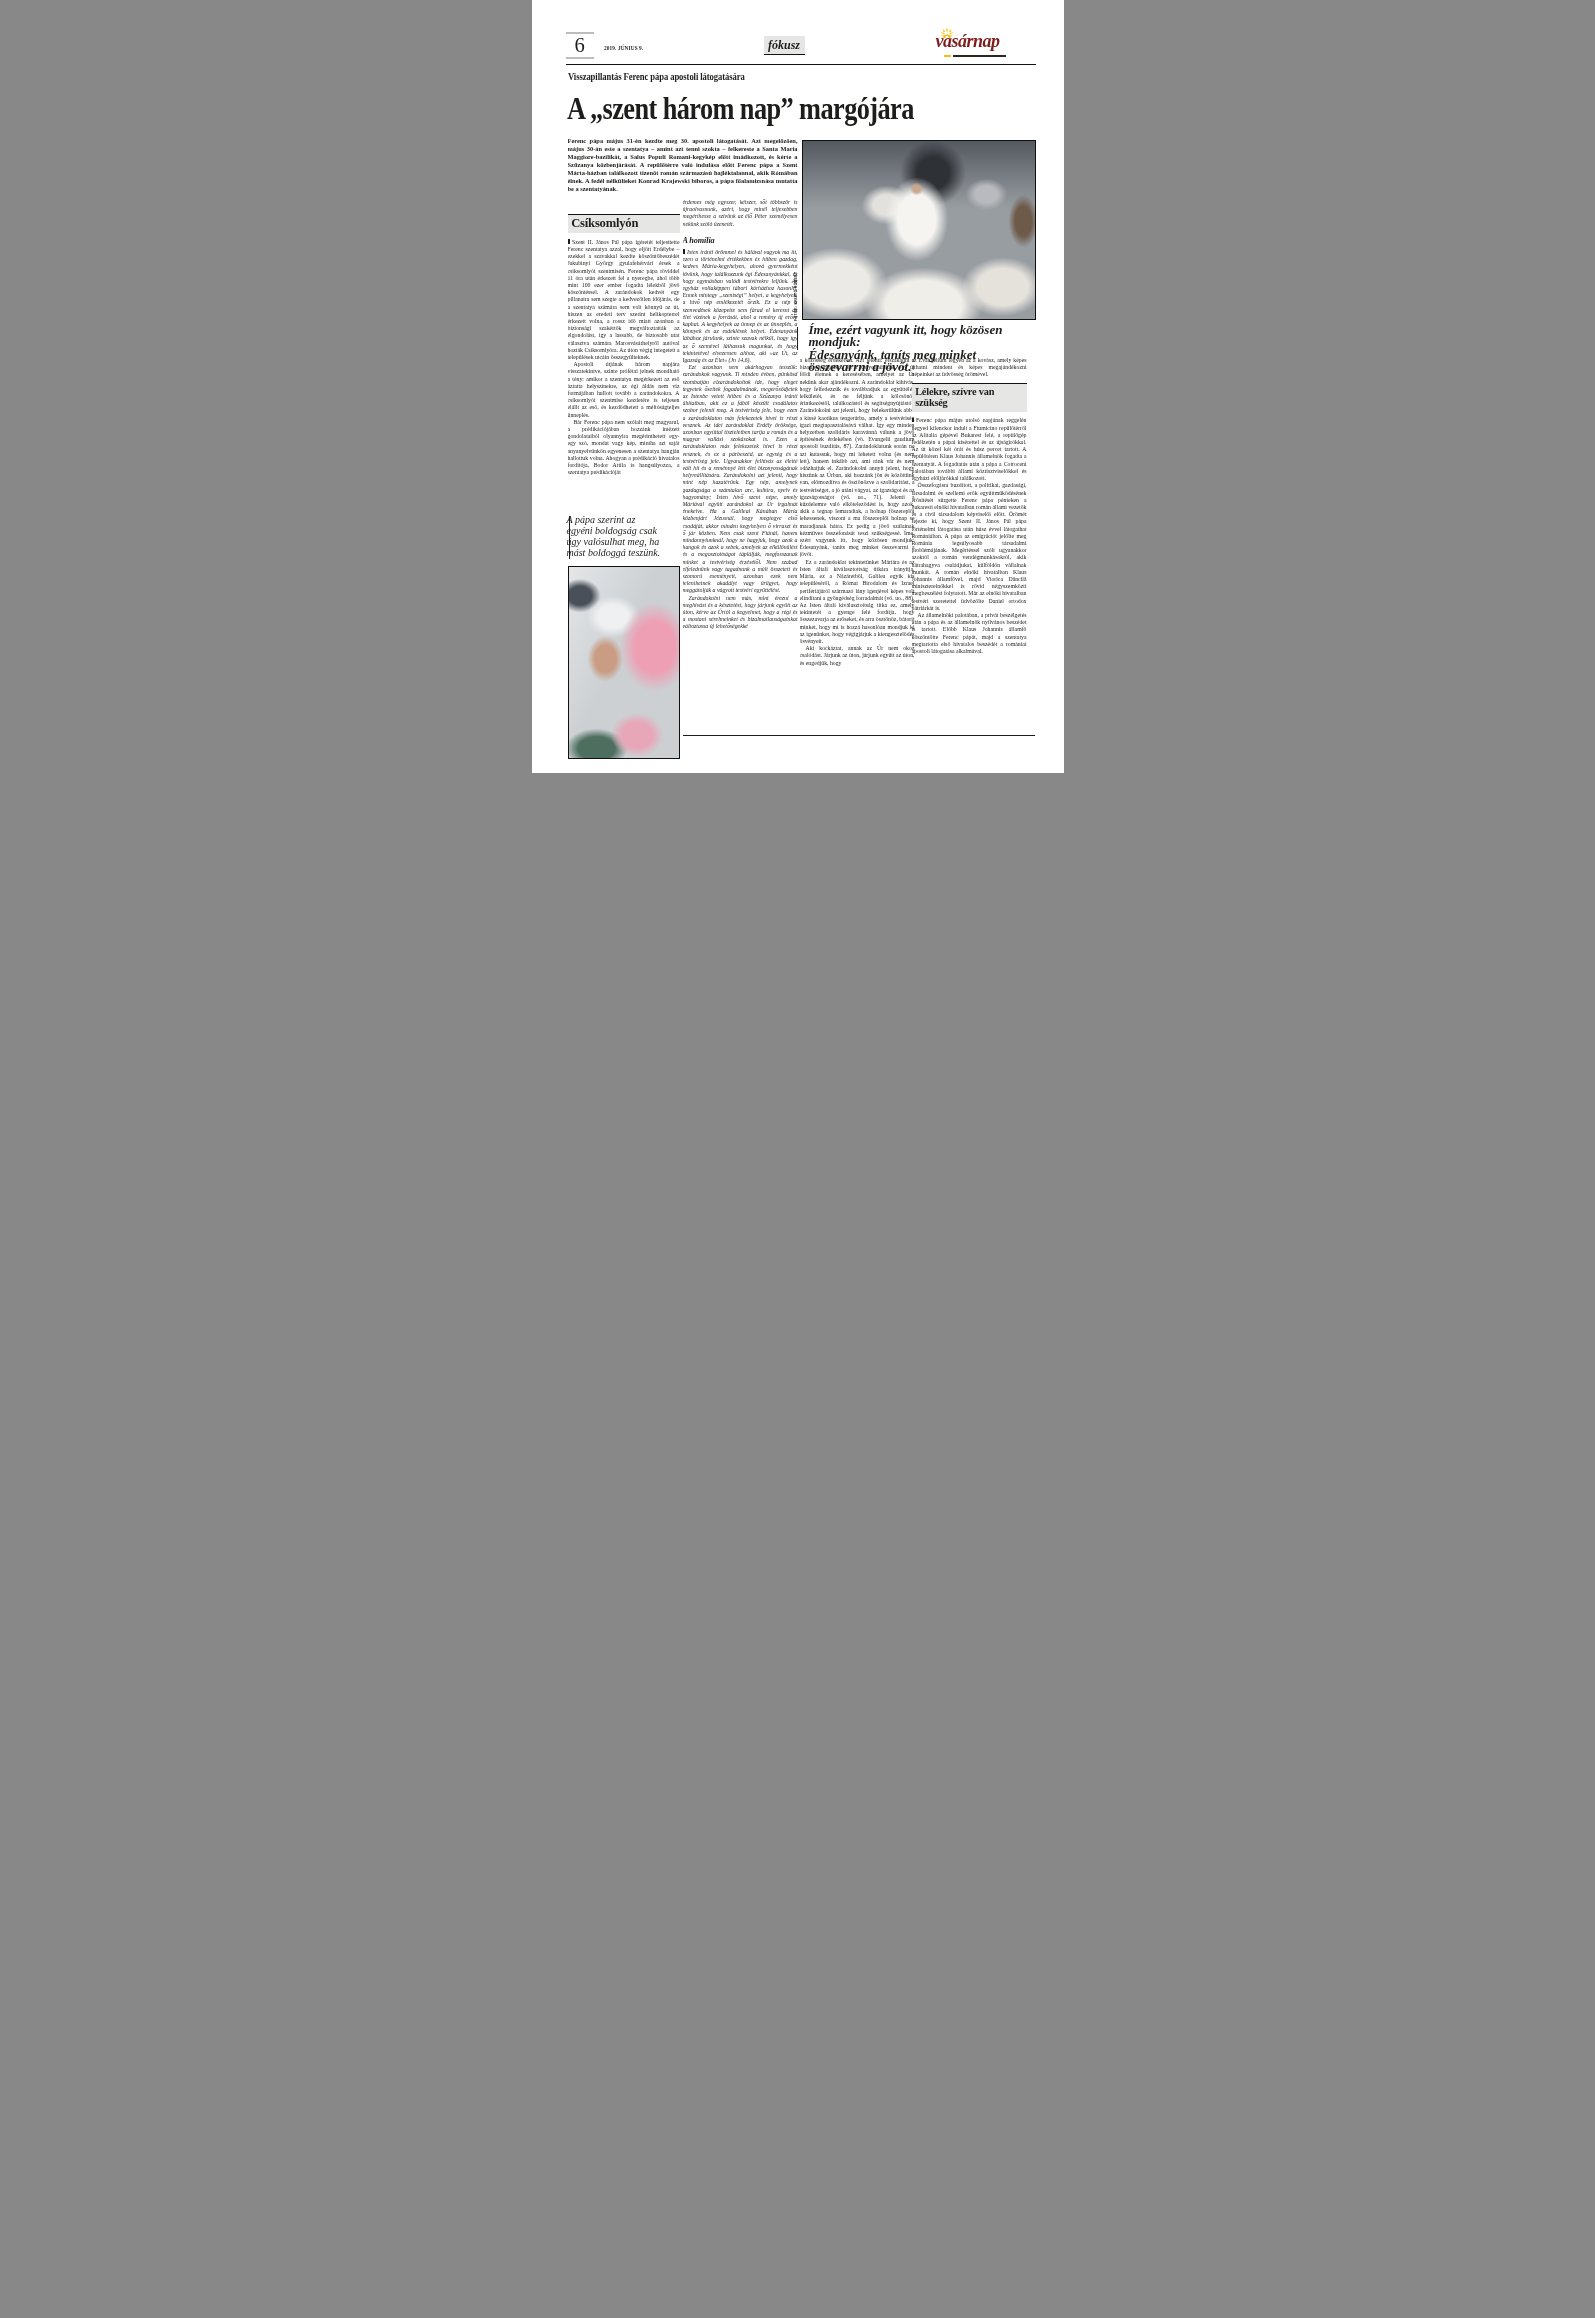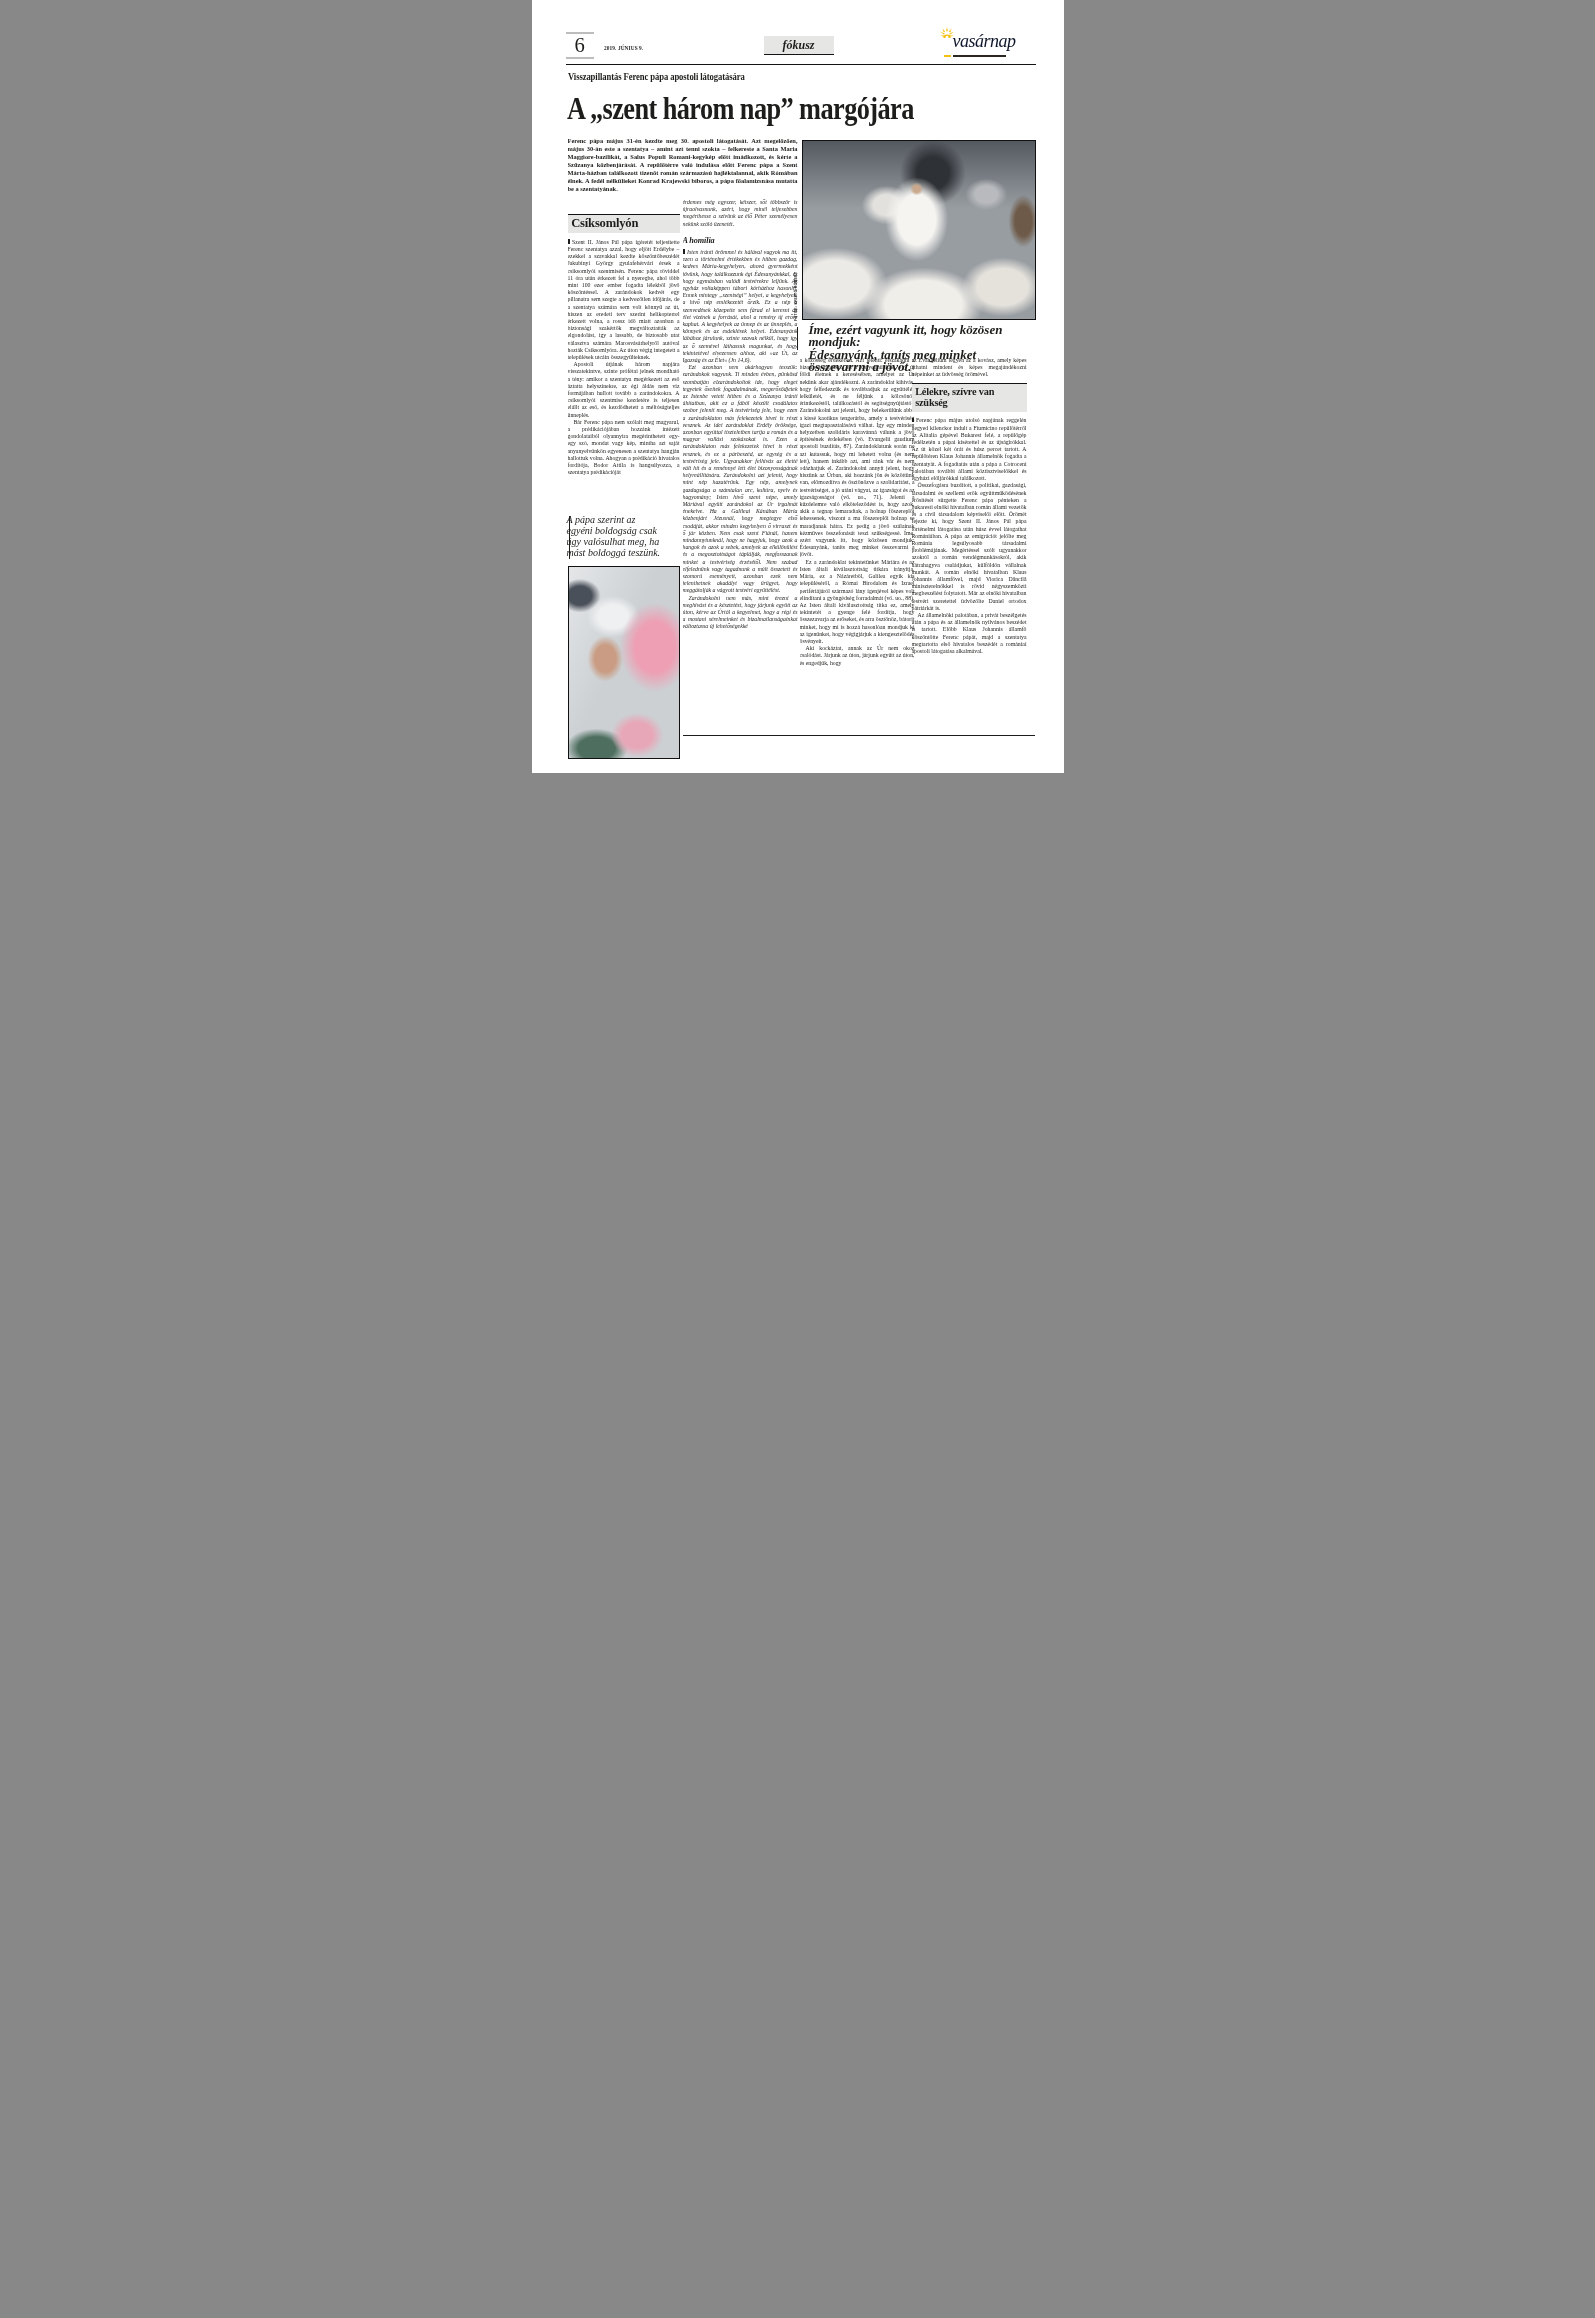--- a/index.html
+++ b/index.html
@@ -12,29 +12,29 @@
   .pn-bar{position:absolute; left:34px; width:28.5px; height:1.9px; background:#bdbdbd;}
   .page-number{
     position:absolute; left:34px; top:34px; width:28.5px; text-align:center;
     font-size:20.6px; font-weight:400; line-height:22.4px;
   }
   .issue-date{
     position:absolute; left:72px; top:45px; font-size:5.8px; font-weight:700;
     letter-spacing:0.1px; transform:scaleX(.92); transform-origin:left;
   }
   .fokusz-box{
-    position:absolute; left:232px; top:36px; width:70px; height:18px;
+    position:absolute; left:232px; top:36px; width:41px; height:18px;
     background:#e6e6e5; border-bottom:1.9px solid #151515; text-align:center;
   }
   .fokusz-box span{font-style:italic; font-weight:700; font-size:12px; line-height:18px;}
   .logo{position:absolute; left:402px; top:26px; width:75px; height:30px;}
   .logo .sun{position:absolute; left:5.6px; top:0.9px;}
   .logo .word{
-    position:absolute; left:19px; top:3.7px; font-style:italic; font-weight:400;
-    font-size:18px; line-height:22.4px; color:#0f172a; letter-spacing:-0.5px;
+    position:absolute; left:2px; top:3.7px; font-style:italic; font-weight:700;
+    font-size:18px; line-height:22.4px; color:#7f1d1d; letter-spacing:-0.5px;
   }
   .logo-bar-y{position:absolute; left:412px; top:55px; width:7px; height:2.3px; background:#f5c011;}
   .logo-bar-k{position:absolute; left:421px; top:55px; width:53px; height:2.3px; background:#2b2620;}
   .header-rule{position:absolute; left:34px; top:64px; width:470px; height:1.4px; background:#141414;}
   
   .kicker{
     position:absolute; left:36px; top:71px; font-size:9.8px; font-weight:700;
     white-space:nowrap; transform:scaleX(.88); transform-origin:left; letter-spacing:-0.1px;
   }
   .headline{

